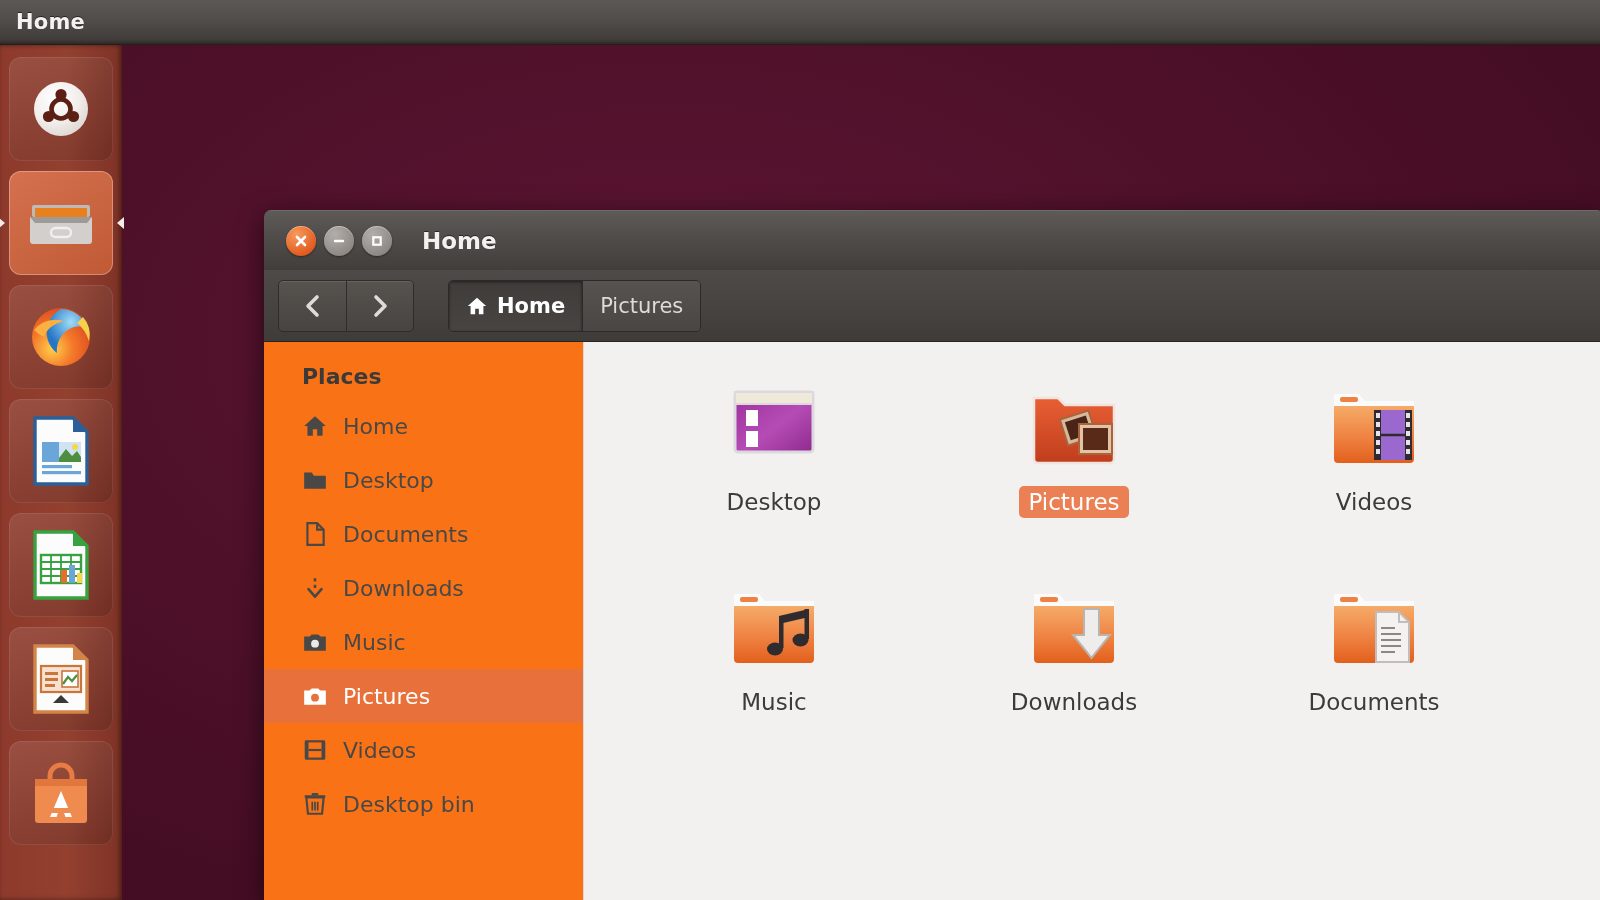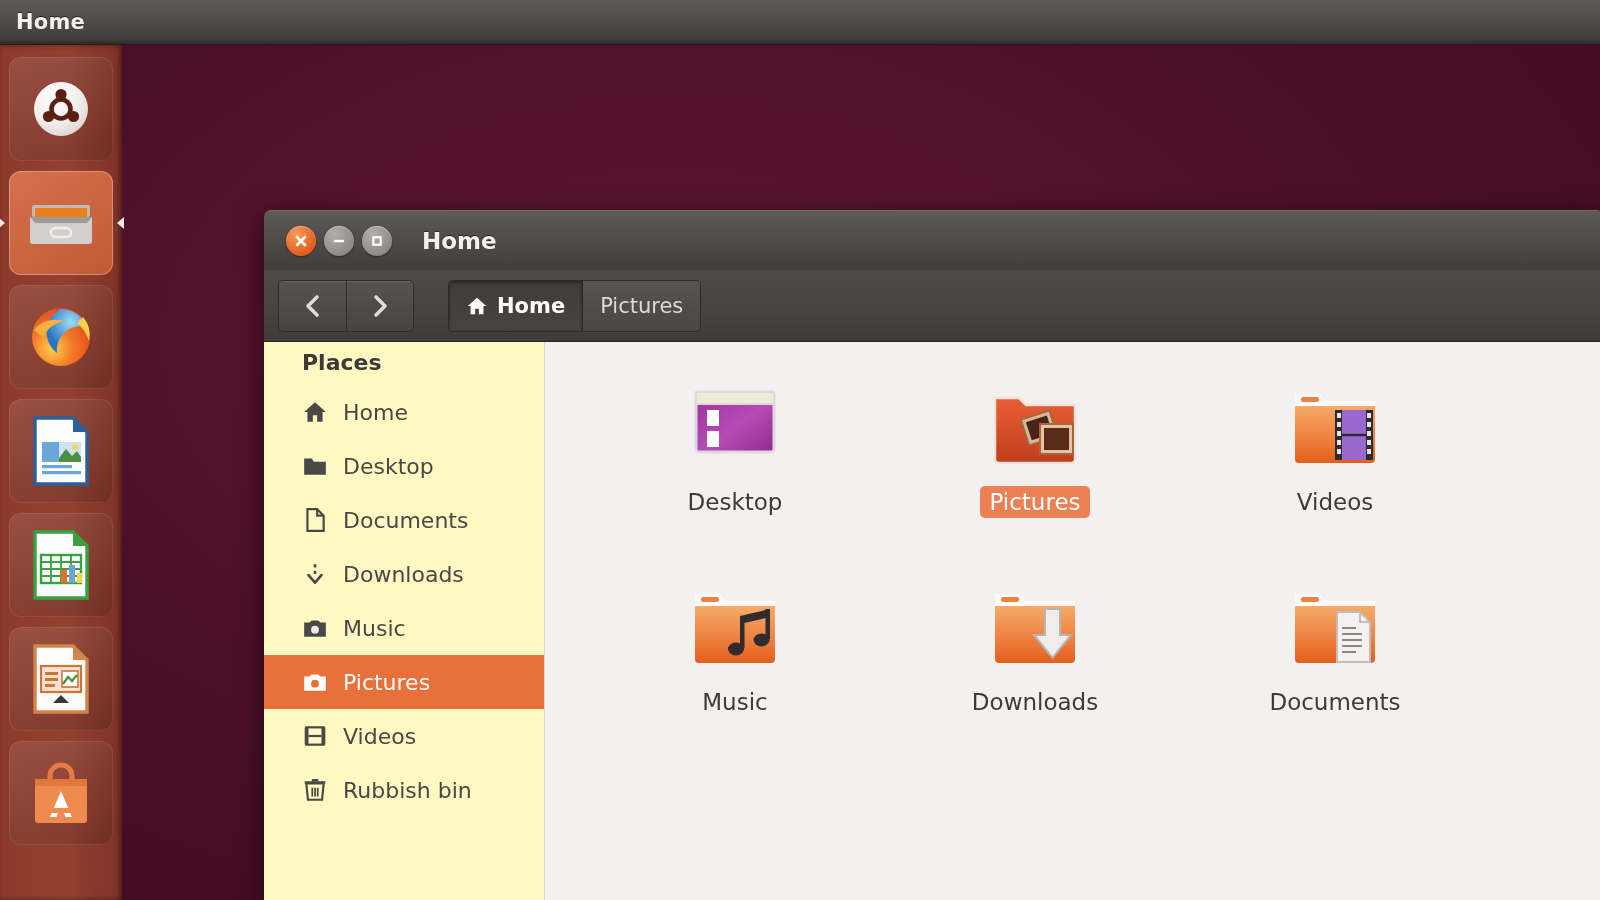--- a/index.html
+++ b/index.html
@@ -139,24 +139,24 @@
     background: linear-gradient(to bottom, #3f3c3a, #474441);
     color: #ffffff; font-weight: bold;
     box-shadow: inset 0 1px 3px rgba(0,0,0,.5);
   }
   .crumb + .crumb { border-left: 1px solid #2c2a29; }
 
   #body { display: flex; height: 558px; background: #f2f1f0; }
 
   
   #sidebar {
-    width: 281px; flex: none;
-    background: #fef9c3;
+    width: 320px; flex: none;
+    background: #f97316;
     border-right: 1px solid #dcd9d6;
-    padding-top: 8px;
+    padding-top: 22px;
   }
   .places-title {
     font-weight: bold; font-size: 22px; color: #3b3a39;
     padding: 0 0 10px 38px;
   }
   .place {
     display: flex; align-items: center; gap: 15px;
     height: 54px; padding-left: 38px;
     color: #4a4846; font-size: 22px;
     cursor: pointer;
@@ -415,21 +415,21 @@
         <span>Videos</span>
       </div>
 
       <div class="place">
         <svg class="picon" viewBox="0 0 24 24">
           <path d="M4 6 h16 l-1.5 15 h-13 Z" fill="none" stroke="#4a4846" stroke-width="2"></path>
           <path d="M2.5 5 h19" stroke="#4a4846" stroke-width="2.2"></path>
           <path d="M9 3 h6" stroke="#4a4846" stroke-width="2.2"></path>
           <path d="M9.5 10 v8 M12 10 v8 M14.5 10 v8" stroke="#4a4846" stroke-width="1.6"></path>
         </svg>
-        <span>Rubbish bin</span>
+        <span>Desktop bin</span>
       </div>
     </div>
 
     <div id="files">
 
       <div class="file">
         <svg class="fico" viewBox="0 0 100 100">
           <defs>
               <linearGradient id="dkg" x1="0" y1="0" x2="1" y2="1">
             <stop offset="0%" stop-color="#9c2f9c"></stop>

